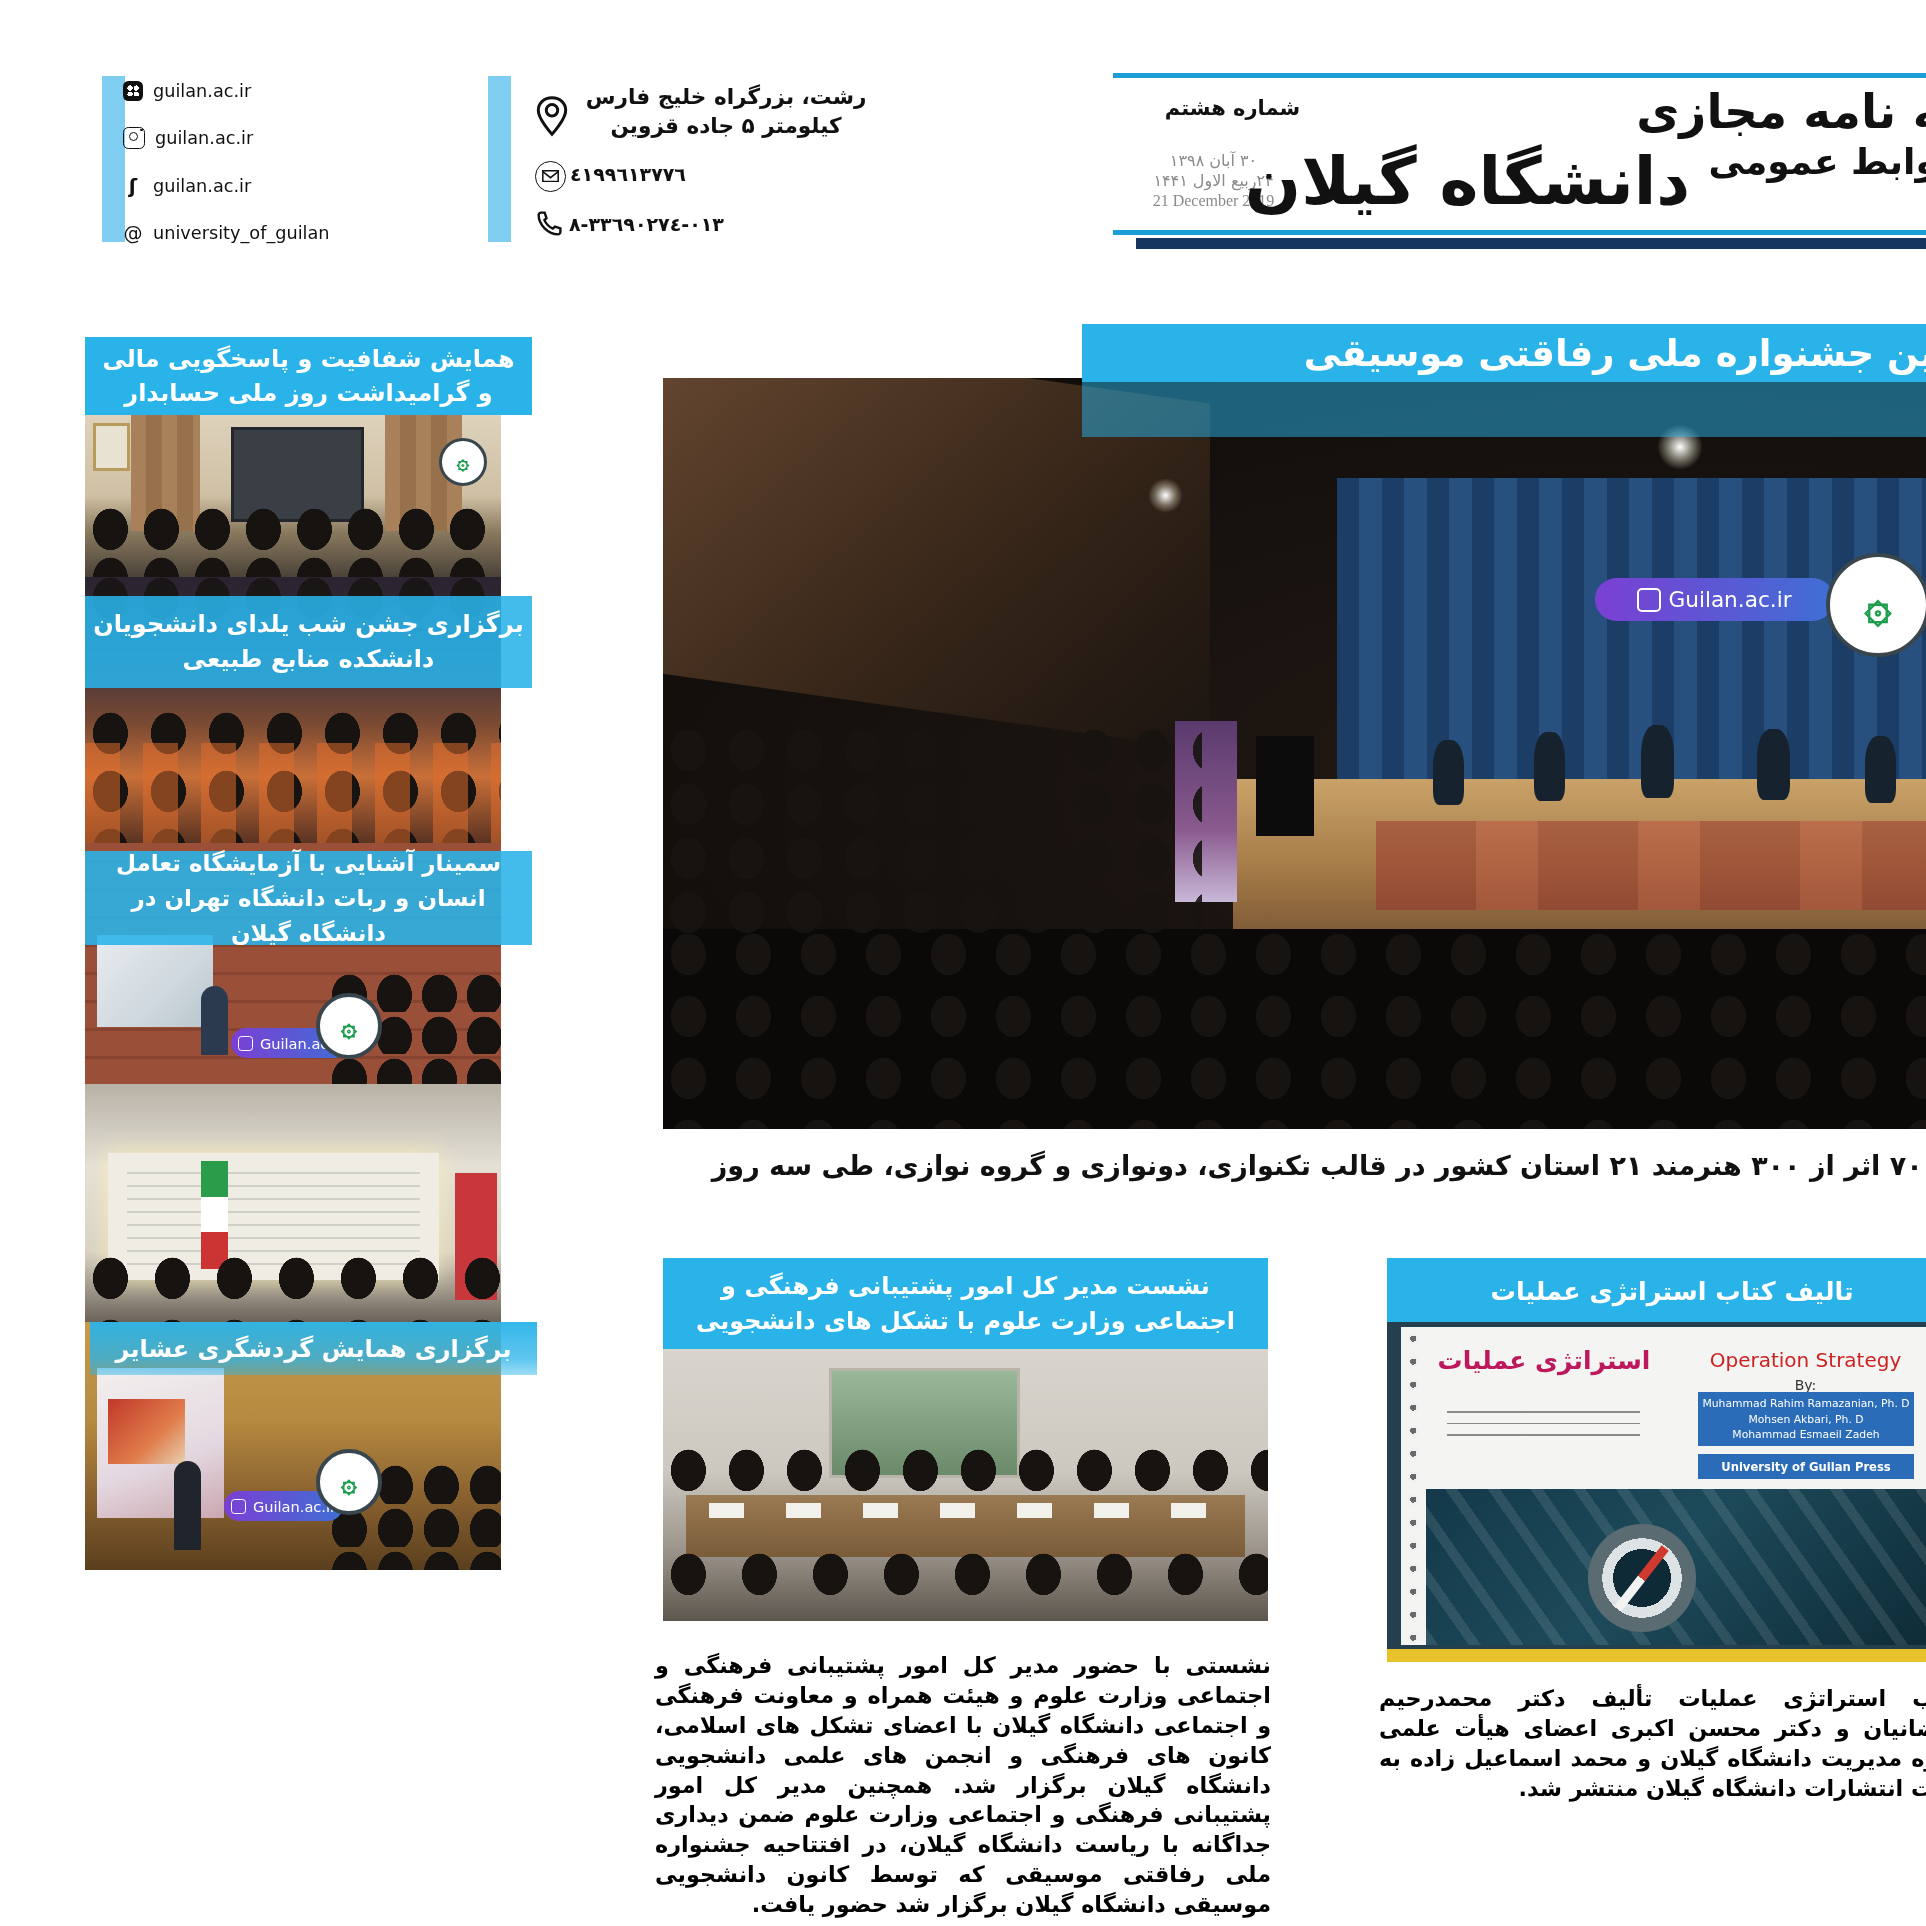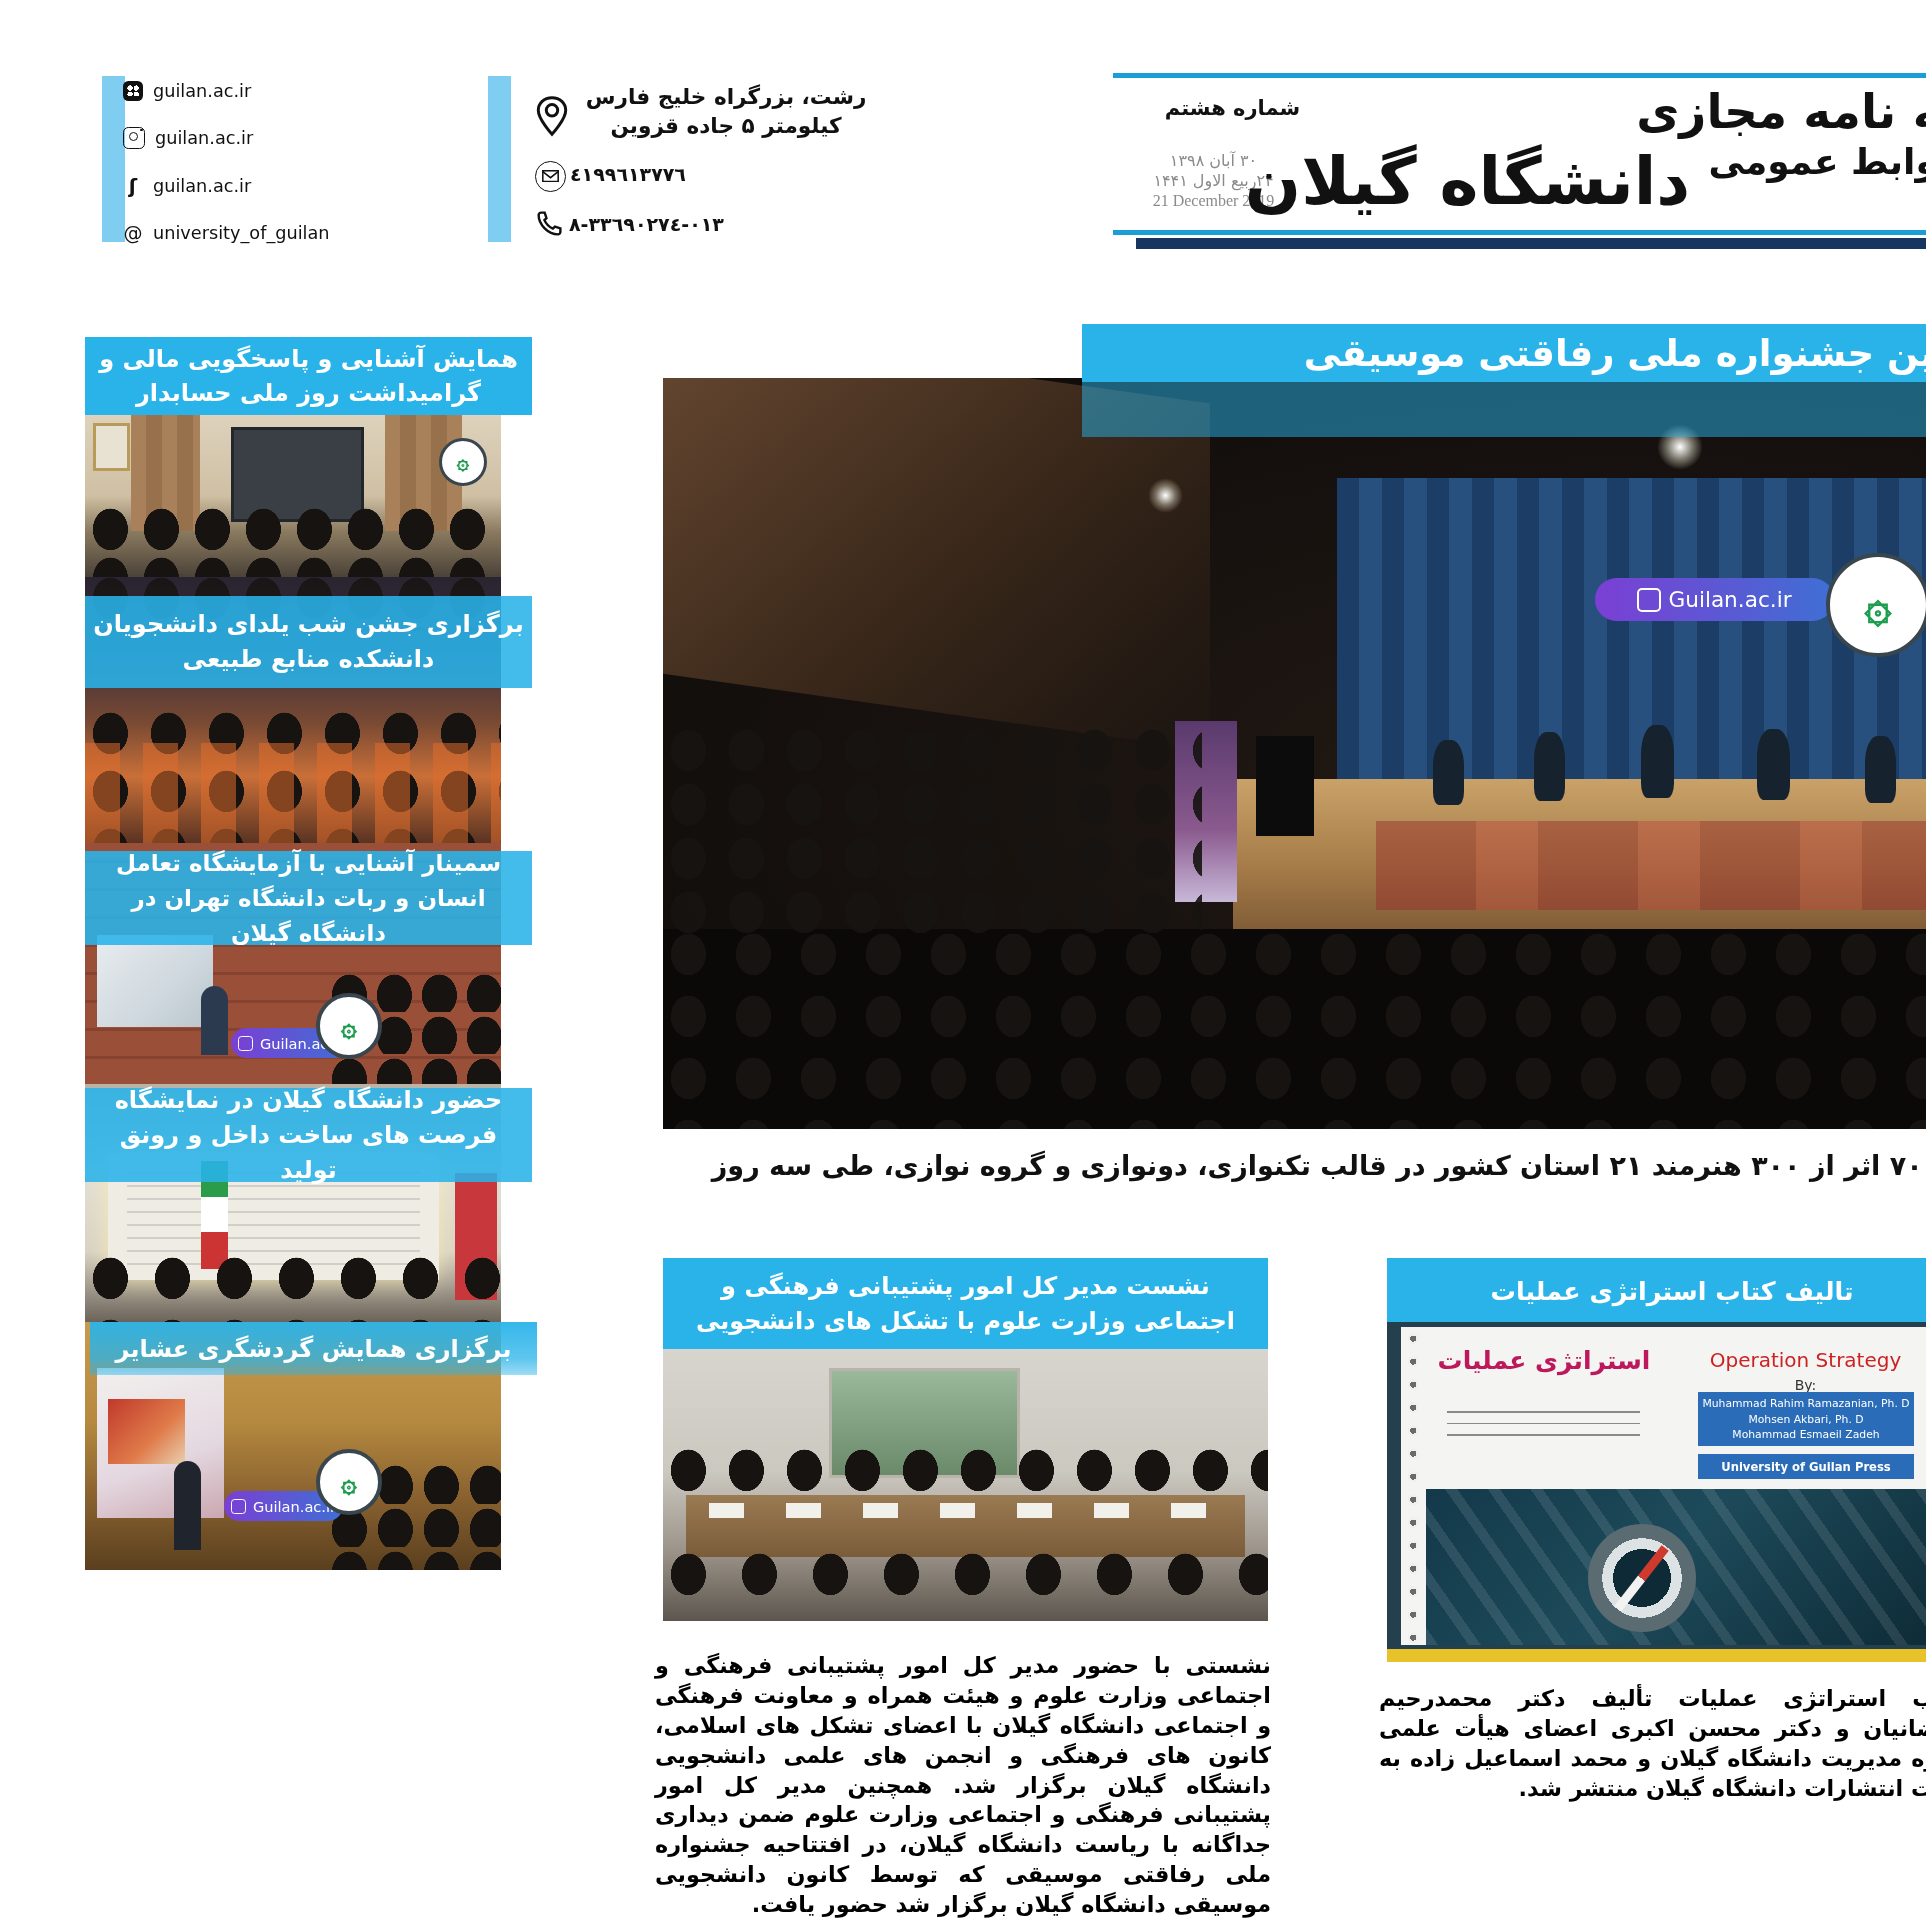--- a/index.html
+++ b/index.html
@@ -113,21 +113,21 @@
     <span>هفته نامه مجازی</span>
   </div>
   <div class="abs rtl bold center" style="left:1687px;top:141px;width:293px;height:42px;font-size:36px;">
     <span>روابط عمومی</span>
   </div>
   <div class="abs rtl bold" style="left:1244px;top:143px;width:447px;height:89px;font-size:66px;text-align:center;">
     <span>دانشگاه گیلان</span>
   </div>
 
   <div class="abs banner rtl" style="left:85px;top:337px;width:447px;height:78px;font-size:24px;line-height:34px;padding:0 11.6px;box-sizing:border-box;">
-    <span>همایش آشنایی و پاسخگویی مالی و گرامیداشت روز ملی حسابدار</span>
+    <span>همایش شفافیت و پاسخگویی مالی و گرامیداشت روز ملی حسابدار</span>
   </div>
   <div class="abs ph ph-conf" style="left:85px;top:415px;width:416px;height:162px;">
     <div class="abs" style="left:146px;top:11.6px;width:127px;height:89px;background:#3a3f46;border:3.1px solid #23262b;"></div>
     <div class="abs woodcol" style="left:46px;top:0;width:69px;height:116px;"></div>
     <div class="abs woodcol" style="left:300px;top:0;width:77px;height:116px;"></div>
     <div class="abs" style="left:7.7px;top:7.7px;width:31px;height:42px;background:#e8e2d2;border:3.1px solid #b89a5a;"></div>
     <div class="abs heads" style="left:0;top:89px;width:416px;height:73px;"></div>
     <div class="abs emb-circle" style="left:354px;top:23px;width:42px;height:42px;border-width:3.1px;">
       <span style="color:#1d9e4f;font-size:21px;font-weight:bold;">۞</span>
     </div>
@@ -157,23 +157,20 @@
   <div class="abs banner ovl rtl" style="left:85px;top:851px;width:447px;height:94px;font-size:23px;line-height:35px;padding:0 7.7px;box-sizing:border-box;">
     <span>سمینار آشنایی با آزمایشگاه تعامل انسان و ربات دانشگاه تهران در دانشگاه گیلان</span>
   </div>
 
   <div class="abs ph ph-expo" style="left:85px;top:1084px;width:416px;height:239px;">
     <div class="abs" style="left:23px;top:69px;width:331px;height:127px;background:#efece4;box-shadow:0 0 23px rgba(255,240,180,.8);"></div>
     <div class="abs" style="left:42px;top:85px;width:293px;height:96px;background:repeating-linear-gradient(0deg,rgba(120,120,120,.5) 0 2.3px,transparent 2.3px 13px);opacity:.5;"></div>
     <div class="abs flag" style="left:116px;top:77px;width:27px;height:108px;"></div>
     <div class="abs" style="left:370px;top:89px;width:42px;height:127px;background:#c8373c;"></div>
     <div class="abs heads" style="left:0;top:169px;width:416px;height:69px;background-size:62px 62px;"></div>
-  </div>
-  <div class="abs banner ovl rtl" style="left:85px;top:1088px;width:447px;height:94px;font-size:24px;line-height:35px;padding:0 7.7px;box-sizing:border-box;">
-    <span>حضور دانشگاه گیلان در نمایشگاه فرصت های ساخت داخل و رونق تولید</span>
   </div>
 
   <div class="abs ph ph-tour" style="left:85px;top:1322px;width:416px;height:248px;">
     <div class="abs screenbox" style="left:11.6px;top:46px;width:127px;height:150px;background:linear-gradient(160deg,#f2f0ee 0%,#e4d8e0 60%,#caa7b0 100%);"></div>
     <div class="abs" style="left:23px;top:77px;width:77px;height:65px;background:linear-gradient(135deg,#c0392b 0%,#e07b4a 60%,#e8d0b0 100%);"></div>
     <div class="abs" style="left:89px;top:139px;width:27px;height:89px;background:#20242c;border-radius:13.5px 13.5px 0 0;"></div>
     <div class="abs heads" style="left:239px;top:139px;width:177px;height:110px;background-size:46px 43px;"></div>
     <div class="abs insta-pill" style="left:139px;top:169px;width:119px;height:30px;font-size:14.6px;">
       <span style="width:13px;height:13px;border:1.5px solid #fff;border-radius:3.5px;display:inline-block;"></span>
       <span>Guilan.ac.ir</span>

